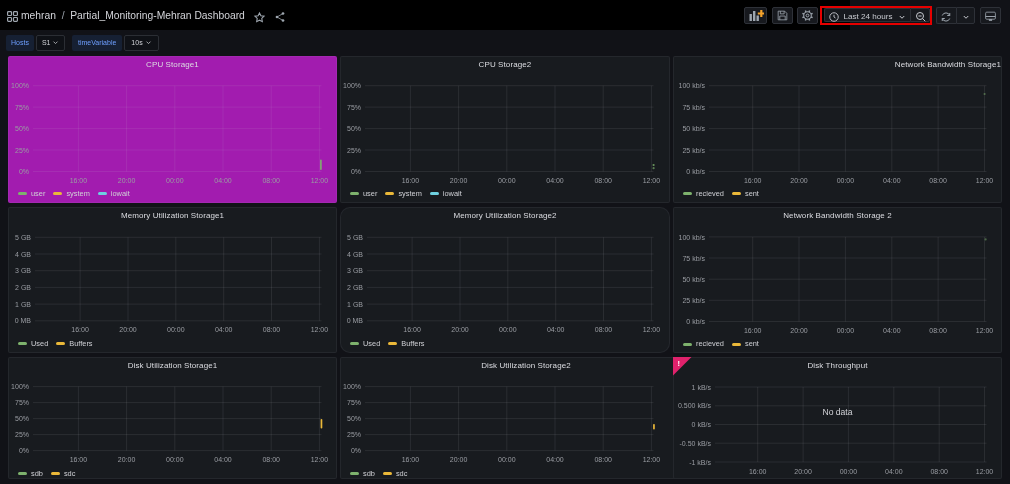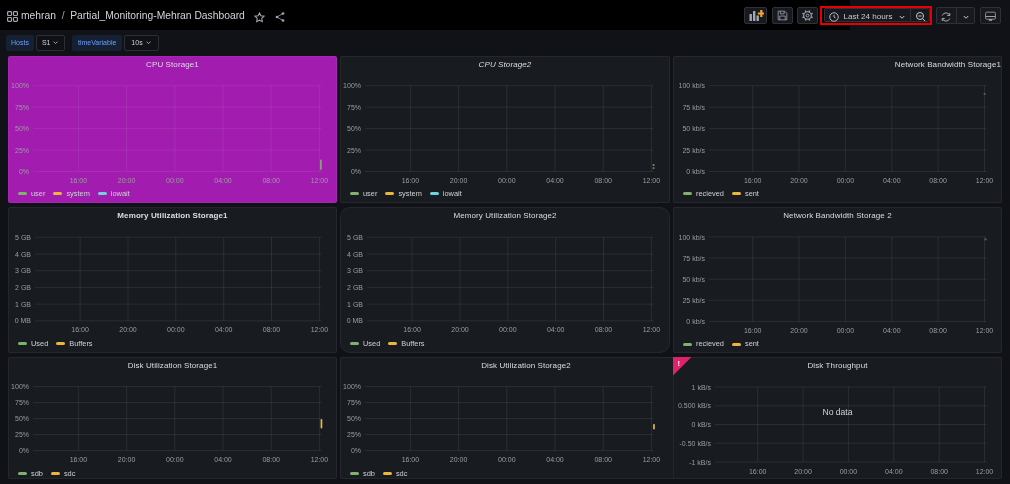--- a/index.html
+++ b/index.html
@@ -135,21 +135,21 @@
     <div style="position:absolute;left:9px;top:131.5px;height:10px;display:flex;align-items:center;font-size:7.4px;color:#d0d1d6;line-height:10px;">
       <span style="display:inline-block;width:9px;height:3px;border-radius:1.5px;background:#7EB26D;margin-left:0;margin-right:4px;"></span>
       <span>user</span>
       <span style="display:inline-block;width:9px;height:3px;border-radius:1.5px;background:#EAB839;margin-left:8px;margin-right:4px;"></span>
       <span>system</span>
       <span style="display:inline-block;width:9px;height:3px;border-radius:1.5px;background:#6ED0E0;margin-left:8px;margin-right:4px;"></span>
       <span>iowait</span>
     </div>
   </div>
 <div style="position:absolute;left:340px;top:56px;width:330px;height:147px;background:#181b1f;border:1px solid rgba(204,204,220,0.07);border-radius:2px;box-sizing:border-box;">
-    <div style="position:absolute;left:0;right:0;top:3px;text-align:center;font-size:8px;font-weight:500;color:#dcdde2;letter-spacing:0.1px;font-style:italic;">CPU Storage2</div>
+    <div style="position:absolute;left:0;right:0;top:3px;text-align:center;font-size:8px;font-weight:500;color:#dcdde2;letter-spacing:0.1px;">CPU Storage2</div>
     <svg width="328" height="145" viewBox="0 0 328 145" style="position:absolute;left:0;top:0">
       <line x1="24" y1="28.7" x2="312.5" y2="28.7" stroke="rgba(204,204,220,0.10)" stroke-width="1"></line>
       <text x="20.0" y="31.3" text-anchor="end" font-size="7.0" fill="#9a9da3">100%</text>
       <line x1="24" y1="50.1" x2="312.5" y2="50.1" stroke="rgba(204,204,220,0.10)" stroke-width="1"></line>
       <text x="20.0" y="52.8" text-anchor="end" font-size="7.0" fill="#9a9da3">75%</text>
       <line x1="24" y1="71.6" x2="312.5" y2="71.6" stroke="rgba(204,204,220,0.10)" stroke-width="1"></line>
       <text x="20.0" y="74.2" text-anchor="end" font-size="7.0" fill="#9a9da3">50%</text>
       <line x1="24" y1="93.0" x2="312.5" y2="93.0" stroke="rgba(204,204,220,0.10)" stroke-width="1"></line>
       <text x="20.0" y="95.6" text-anchor="end" font-size="7.0" fill="#9a9da3">25%</text>
       <line x1="24" y1="114.5" x2="312.5" y2="114.5" stroke="rgba(204,204,220,0.10)" stroke-width="1"></line>
@@ -206,21 +206,21 @@
       <circle cx="310.6" cy="37" r="1.1" fill="#7EB26D" opacity="0.5"></circle>
     </svg>
     <div style="position:absolute;left:9px;top:131.5px;height:10px;display:flex;align-items:center;font-size:7.4px;color:#d0d1d6;line-height:10px;">
       <span style="display:inline-block;width:9px;height:3px;border-radius:1.5px;background:#7EB26D;margin-left:0;margin-right:4px;"></span>
       <span>recieved</span>
       <span style="display:inline-block;width:9px;height:3px;border-radius:1.5px;background:#EAB839;margin-left:8px;margin-right:4px;"></span>
       <span>sent</span>
     </div>
   </div>
 <div style="position:absolute;left:8px;top:207px;width:329px;height:146px;background:#181b1f;border:1px solid rgba(204,204,220,0.07);border-radius:2px;box-sizing:border-box;">
-    <div style="position:absolute;left:0;right:0;top:3px;text-align:center;font-size:8px;font-weight:700;color:#dcdde2;letter-spacing:0.1px;">Memory Utilization Storage1</div>
+    <div style="position:absolute;left:0;right:0;top:3px;text-align:center;font-size:8px;font-weight:400;color:#dcdde2;letter-spacing:0.1px;">Memory Utilization Storage1</div>
     <svg width="327" height="144" viewBox="0 0 327 144" style="position:absolute;left:0;top:0">
       <line x1="26" y1="29.3" x2="312.5" y2="29.3" stroke="rgba(204,204,220,0.10)" stroke-width="1"></line>
       <text x="22.0" y="31.9" text-anchor="end" font-size="7.0" fill="#9a9da3">5 GB</text>
       <line x1="26" y1="46.0" x2="312.5" y2="46.0" stroke="rgba(204,204,220,0.10)" stroke-width="1"></line>
       <text x="22.0" y="48.6" text-anchor="end" font-size="7.0" fill="#9a9da3">4 GB</text>
       <line x1="26" y1="62.7" x2="312.5" y2="62.7" stroke="rgba(204,204,220,0.10)" stroke-width="1"></line>
       <text x="22.0" y="65.3" text-anchor="end" font-size="7.0" fill="#9a9da3">3 GB</text>
       <line x1="26" y1="79.4" x2="312.5" y2="79.4" stroke="rgba(204,204,220,0.10)" stroke-width="1"></line>
       <text x="22.0" y="82.0" text-anchor="end" font-size="7.0" fill="#9a9da3">2 GB</text>
       <line x1="26" y1="96.1" x2="312.5" y2="96.1" stroke="rgba(204,204,220,0.10)" stroke-width="1"></line>

